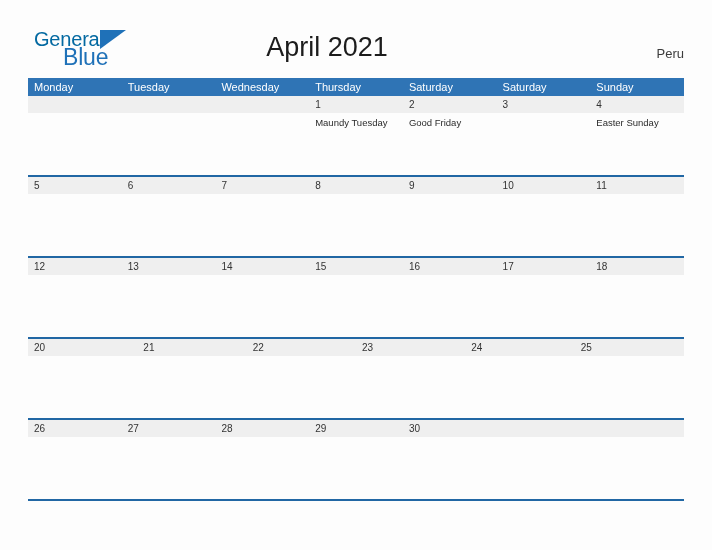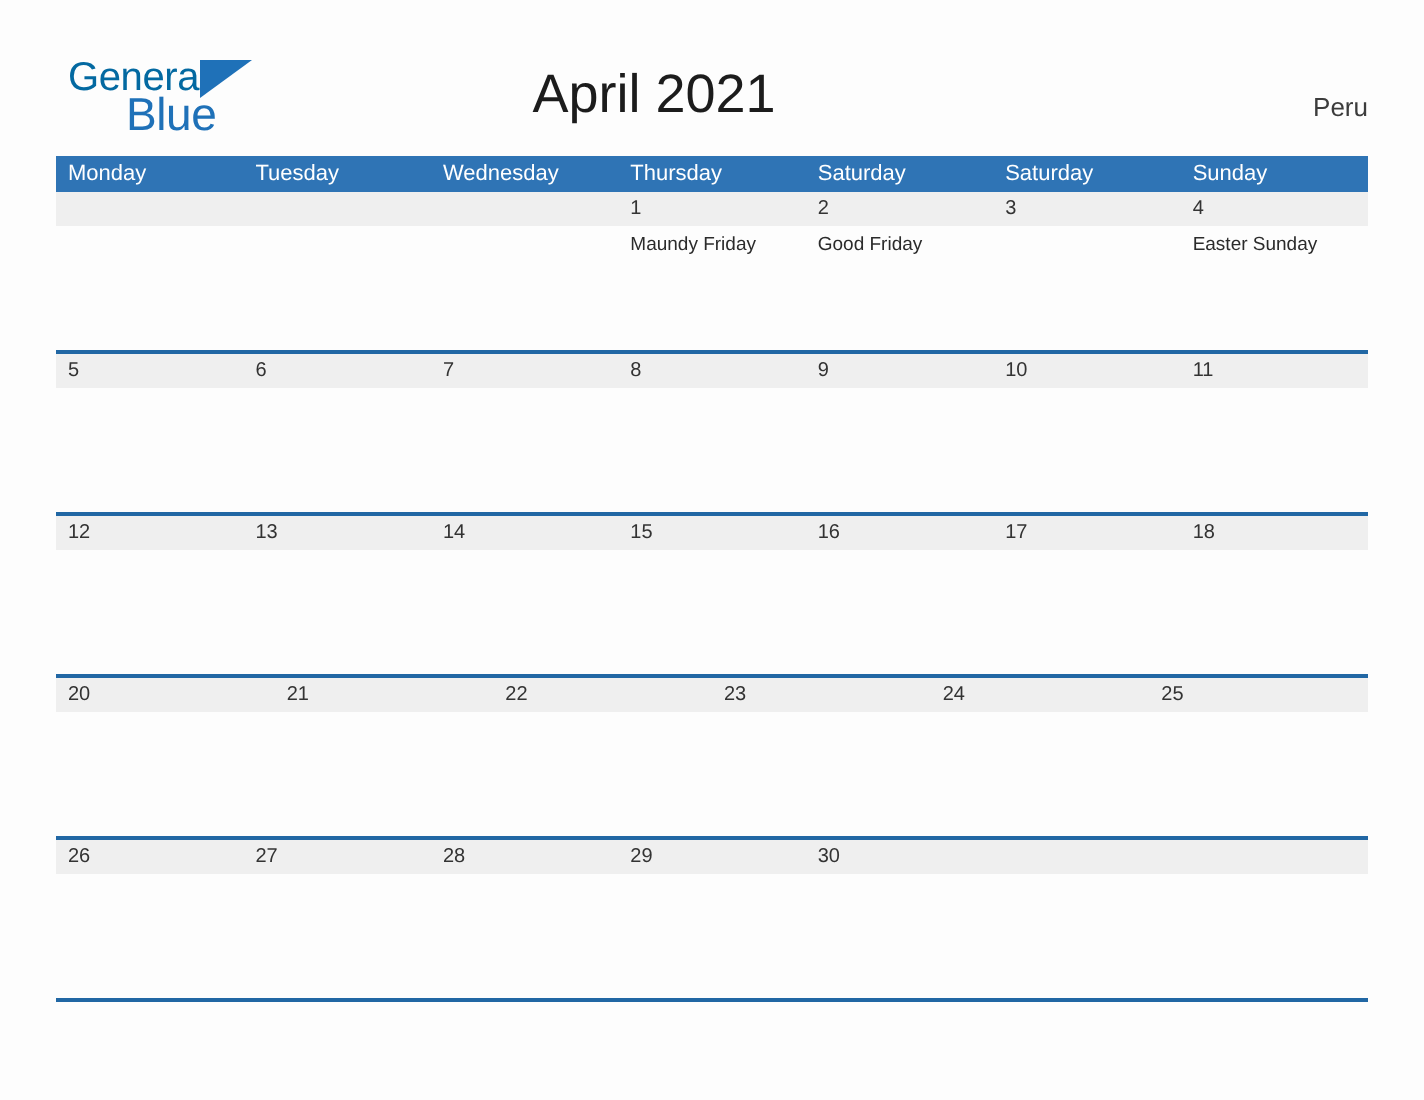--- a/index.html
+++ b/index.html
@@ -198,21 +198,21 @@
         <div class="date-cell"></div>
         <div class="date-cell">1</div>
         <div class="date-cell">2</div>
         <div class="date-cell">3</div>
         <div class="date-cell">4</div>
       </div>
       <div class="event-strip">
         <div class="event-cell"></div>
         <div class="event-cell"></div>
         <div class="event-cell"></div>
-        <div class="event-cell">Maundy Friday</div>
+        <div class="event-cell">Maundy Tuesday</div>
         <div class="event-cell">Good Friday</div>
         <div class="event-cell"></div>
         <div class="event-cell">Easter Sunday</div>
       </div>
     </div>
 
     <div class="week-row">
       <div class="date-strip">
         <div class="date-cell">5</div>
         <div class="date-cell">6</div>

